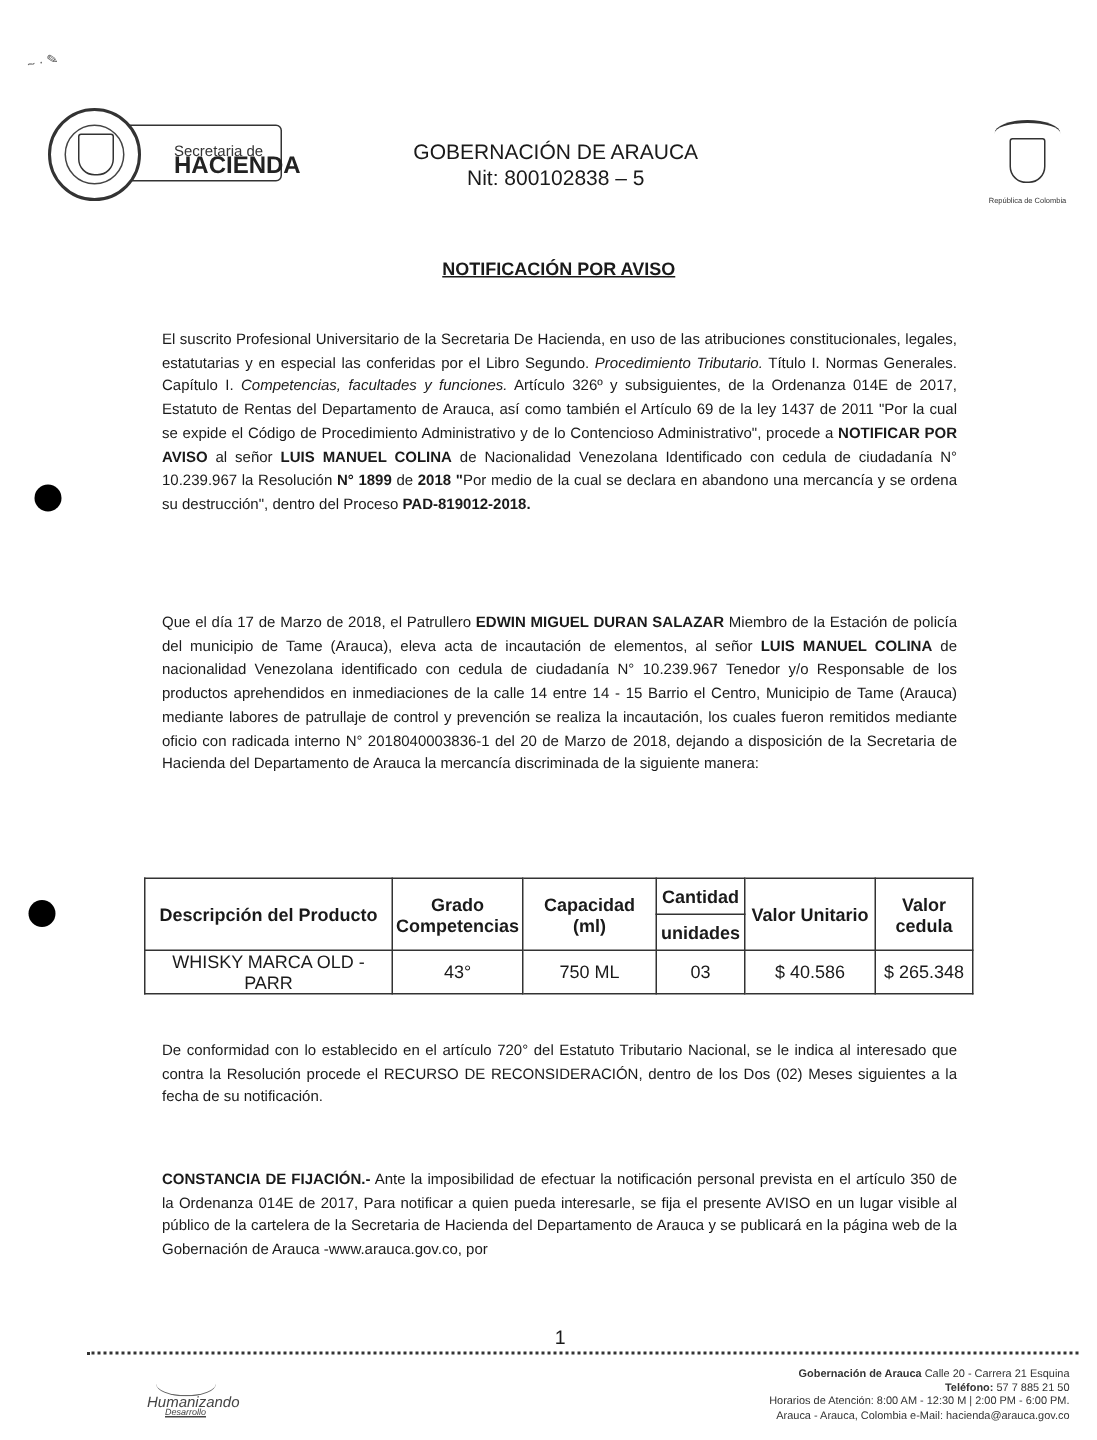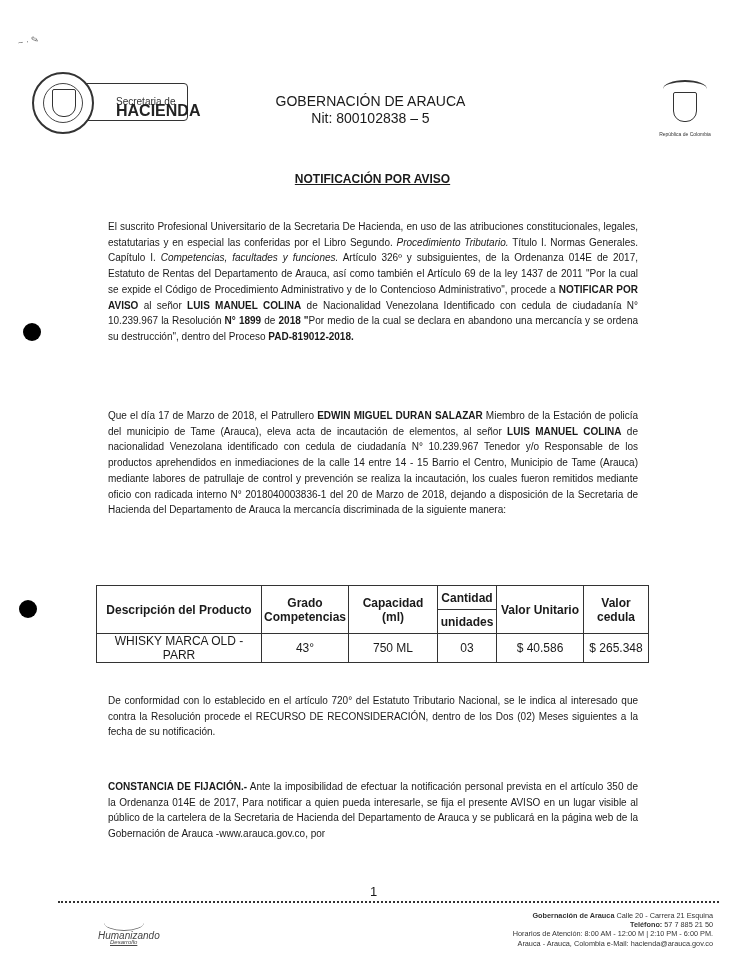--- a/index.html
+++ b/index.html
@@ -137,15 +137,15 @@
 
 <div class="abs foot-logo">
   <div class="foot-arc"></div>
   <div class="foot-logo-t1">Humanizando</div>
   <div class="foot-logo-t2">Desarrollo</div>
 </div>
 
 <div class="abs foot-info">
   <div><b>Gobernación de Arauca</b><span> Calle 20 - Carrera 21 Esquina</span></div>
   <div><b>Teléfono:</b><span> 57 7 885 21 50</span></div>
-  <div>Horarios de Atención: 8:00 AM - 12:00 M | 2:10 PM - 6:00 PM.</div>
+  <div>Horarios de Atención: 8:00 AM - 12:30 M | 2:00 PM - 6:00 PM.</div>
   <div>Arauca - Arauca, Colombia   e-Mail: hacienda@arauca.gov.co</div>
 </div>
 
 </body></html>

